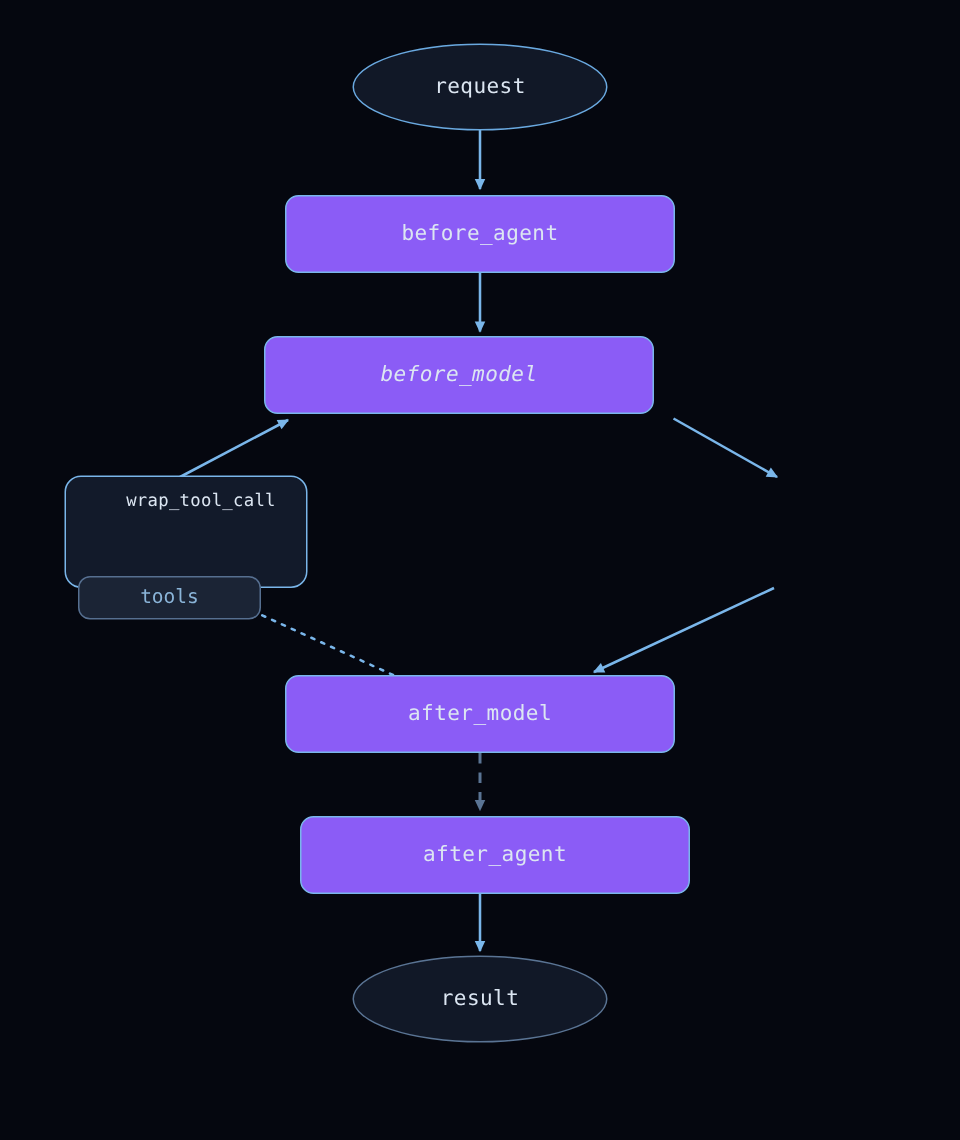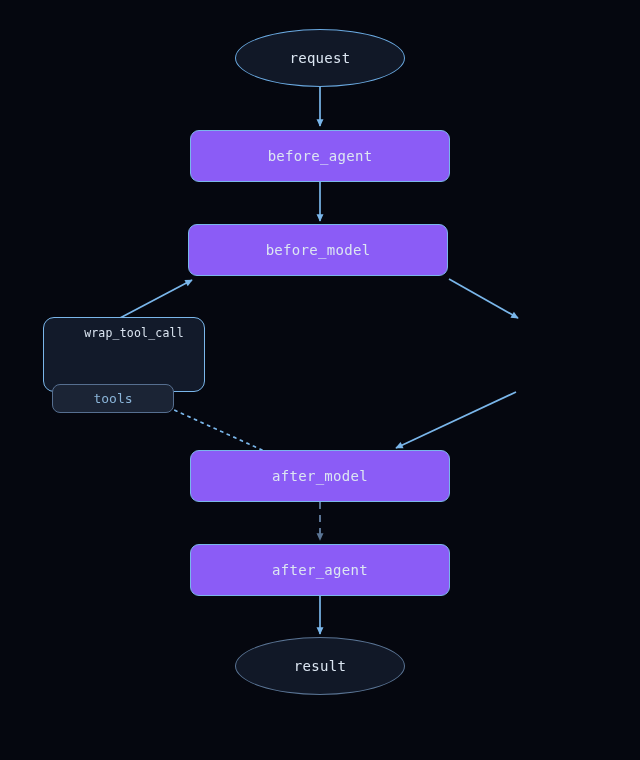--- a/index.html
+++ b/index.html
@@ -129,37 +129,37 @@
   </svg>
 
   <div class="node terminal bright" style="left:235px; top:29px; width:170px; height:58px;">
     <span>request</span>
   </div>
 
   <div class="node step" style="left:190px; top:130px; width:260px; height:52px;">
     <span>before_agent</span>
   </div>
 
-  <div class="node step" style="left:188px; top:224px; width:260px; height:52px;">
+  <div class="node step" style="left:176px; top:224px; width:260px; height:52px;font-style:italic;">
     <span>before_model</span>
   </div>
 
   <div class="cluster" style="left:43px; top:317px; width:162px; height:75px;">
     <div class="cluster-title">wrap_tool_call</div>
     <div class="inner-node" style="left:8px; top:30px; width:122px; height:29px;margin-top:36px;">
       <span>tools</span>
     </div>
   </div>
 
 
   <div class="node step" style="left:190px; top:450px; width:260px; height:52px;">
     <span>after_model</span>
   </div>
 
-  <div class="node step" style="left:190px; top:544px; width:260px; height:52px;">
+  <div class="node step" style="left:200px; top:544px; width:260px; height:52px;">
     <span>after_agent</span>
   </div>
 
   <div class="node terminal dim" style="left:235px; top:637px; width:170px; height:58px;text-align:center;">
     <span>result</span>
   </div>
 
 </div>
 
 </body></html>

